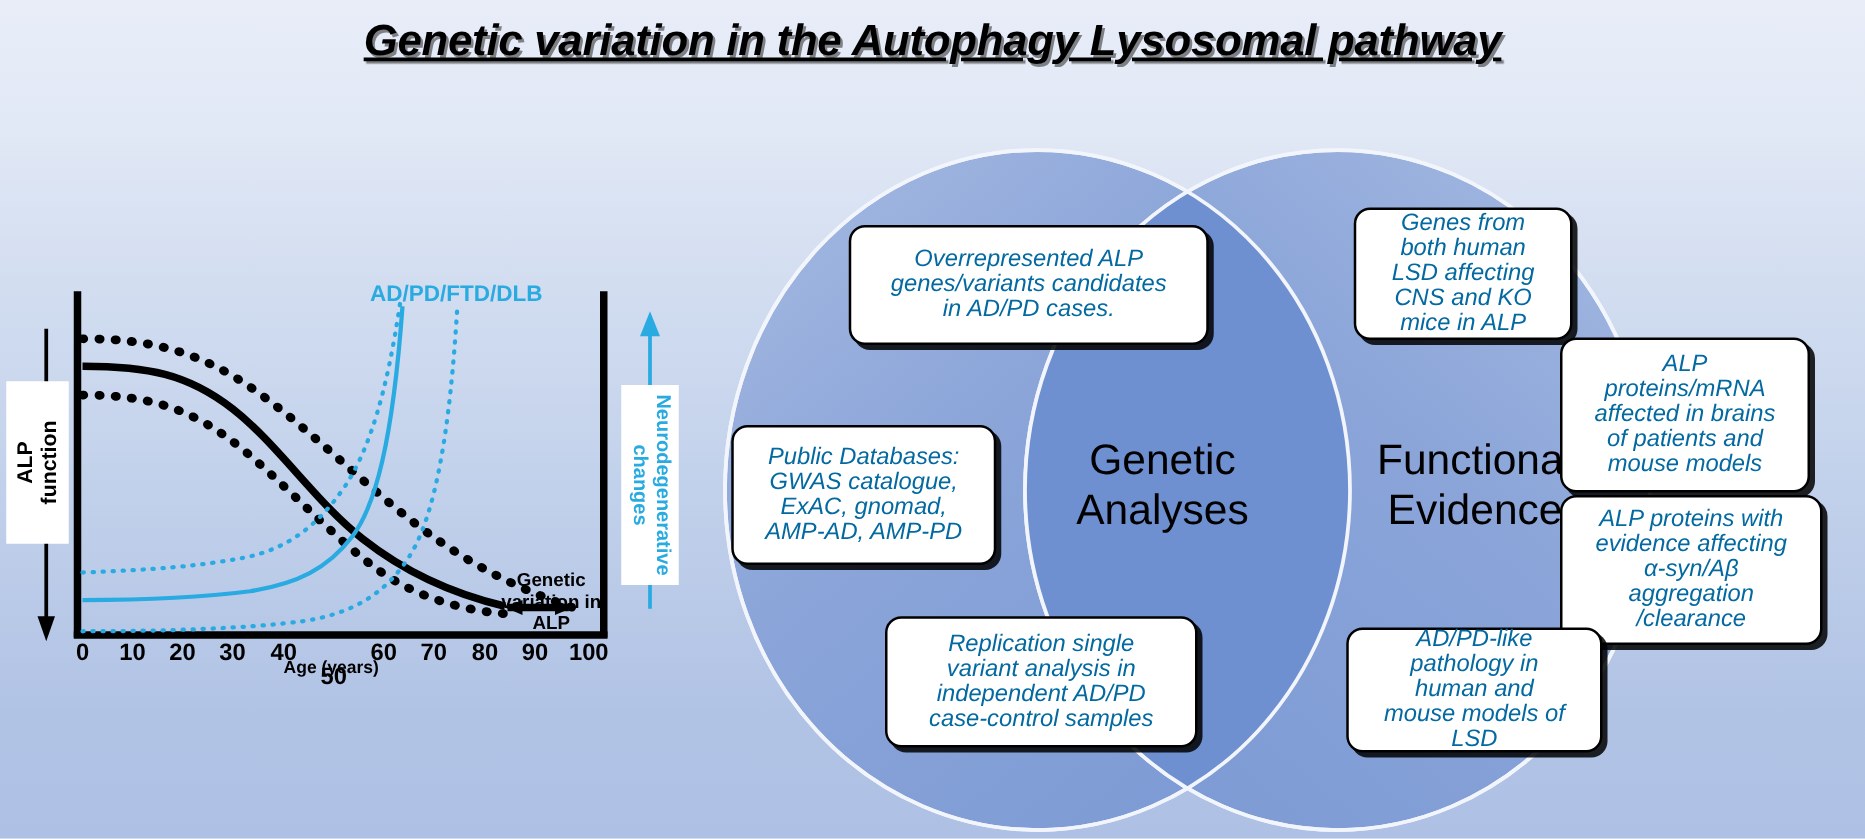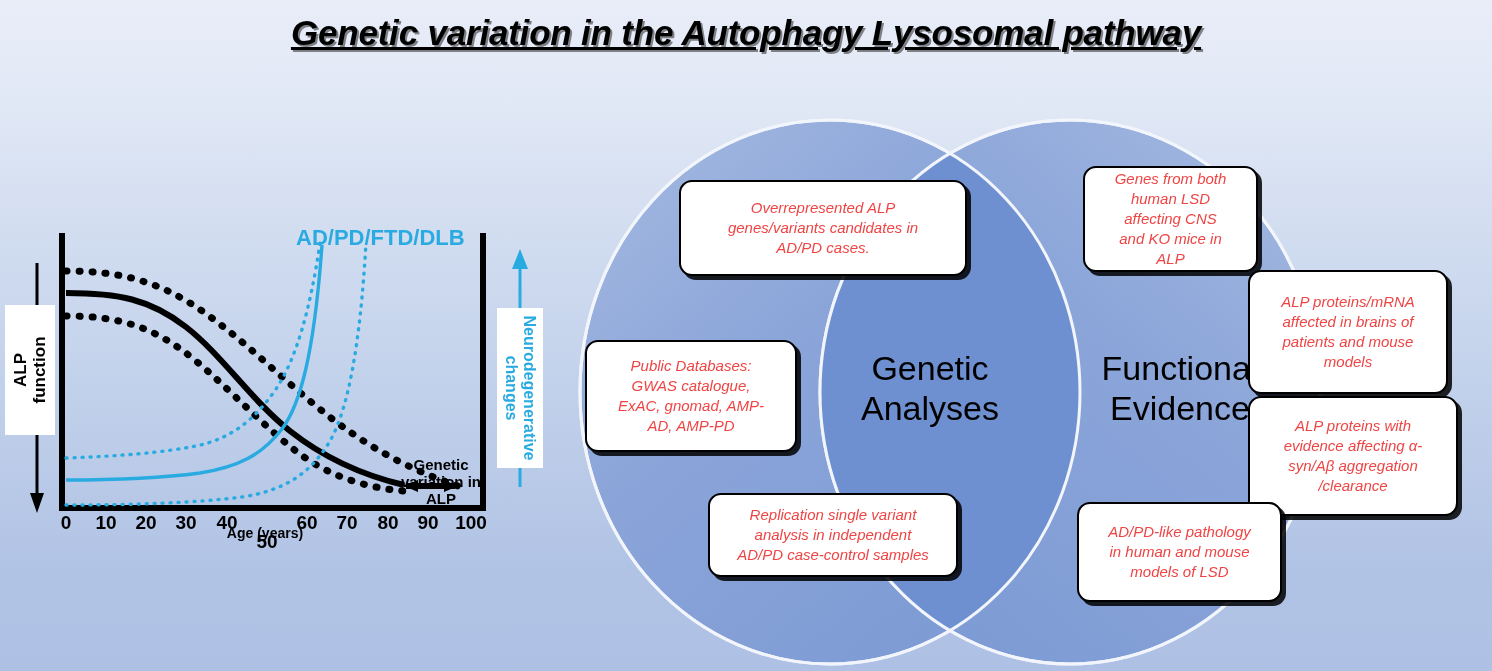--- a/index.html
+++ b/index.html
@@ -106,21 +106,21 @@
     font-size: 16px;
     line-height: 18px;
     text-align: center;
   }
 
   #legend-adpd {
     position: absolute;
     left: 296px;
     top: 10px;
     font-weight: bold;
-    font-size: 22px;
+    font-size: 18px;
     white-space: nowrap;
   }
 
   #genetic-var-note {
     position: absolute;
     left: 381px;
     top: 241px;
     width: 120px;
     text-align: center;
     font-weight: bold;
@@ -155,29 +155,29 @@
     background: #ffffff;
     border: 2.5px solid #000000;
     border-radius: 13px;
     box-shadow: 4px 4px 0px rgba(0,0,0,0.85);
     box-sizing: border-box;
     display: flex;
     align-items: center;
     justify-content: center;
     text-align: center;
     font-style: italic;
-    font-size: 15px;
+    font-size: 19px;
     line-height: 20px;
-    color: #ef4444;
+    color: #0369a1;
     padding: 6px 25px;
   }
 
   #cb-overrepresented { left: 139px;  top: 62px;  width: 288px; height: 96px; }
   #cb-public-db       { left: 45px;   top: 222px; width: 212px; height: 112px; }
-  #cb-replication     { left: 168px;  top: 375px; width: 250px; height: 84px; }
+  #cb-replication     { left: 168px;  top: 375px; width: 250px; height: 105px; }
   #cb-genes-lsd       { left: 543px;  top: 48px;  width: 175px; height: 106px; }
   #cb-alp-mrna        { left: 708px;  top: 152px; width: 200px; height: 124px; }
   #cb-alp-proteins    { left: 708px;  top: 278px; width: 210px; height: 120px; }
   #cb-adpd-like       { left: 537px;  top: 384px; width: 205px; height: 100px; }
 </style>
 </head>
 <body>
 
 <div id="figure">
 

